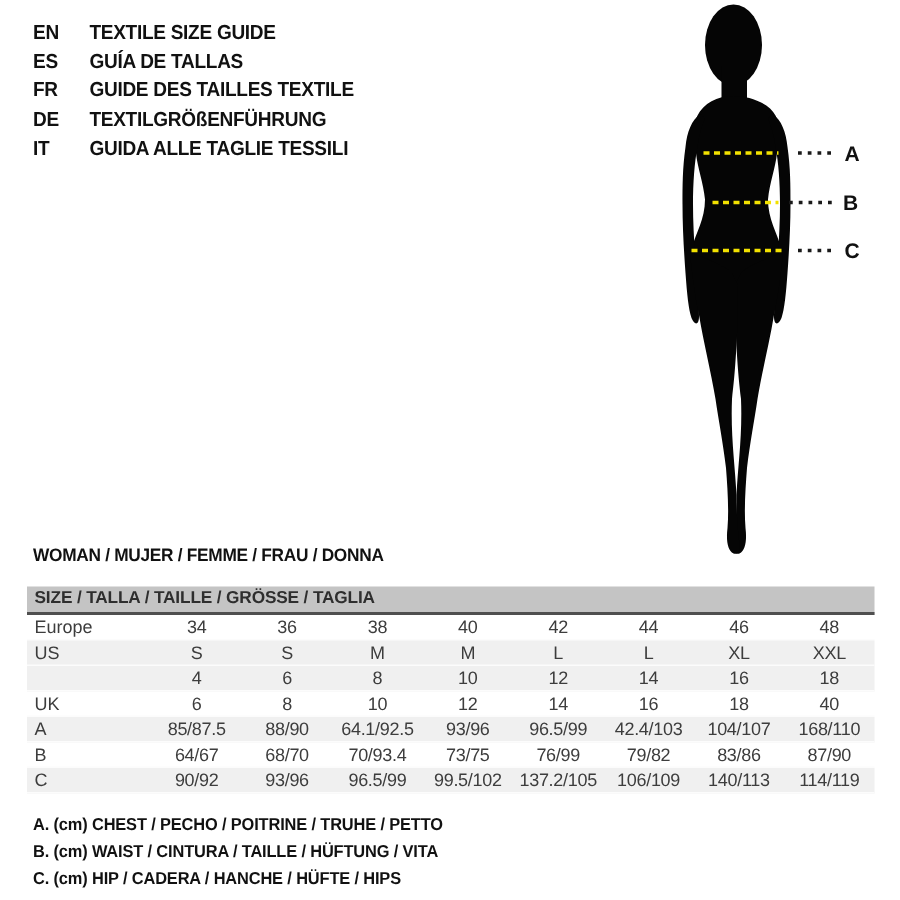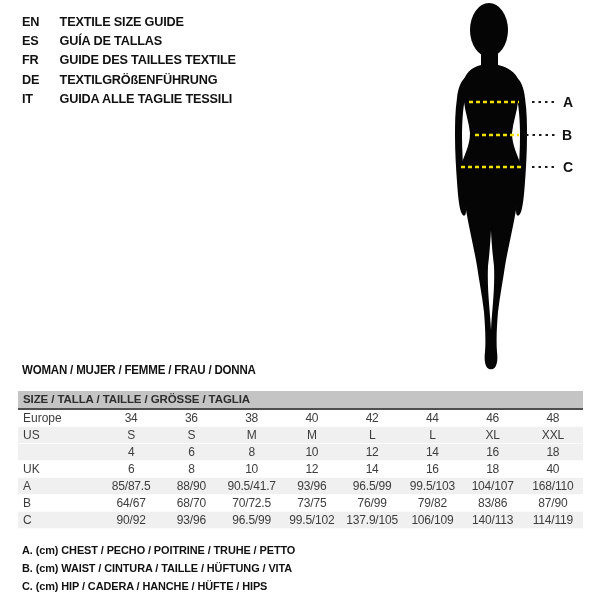--- a/index.html
+++ b/index.html
@@ -240,47 +240,47 @@
           <span class="t-cell">14</span>
           <span class="t-cell">16</span>
           <span class="t-cell">18</span>
           <span class="t-cell">40</span>
         </div>
 
   <div class="t-row shaded" style="background: rgb(240, 240, 240);">
     <span class="t-label">A</span>
   <span class="t-cell">85/87.5</span>
           <span class="t-cell">88/90</span>
-          <span class="t-cell">90.5/41.7</span>
+          <span class="t-cell">64.1/92.5</span>
           <span class="t-cell">93/96</span>
           <span class="t-cell">96.5/99</span>
-          <span class="t-cell">99.5/103</span>
+          <span class="t-cell">42.4/103</span>
           <span class="t-cell">104/107</span>
           <span class="t-cell">168/110</span>
         </div>
 
   <div class="t-row">
     <span class="t-label">B</span>
   <span class="t-cell">64/67</span>
           <span class="t-cell">68/70</span>
-          <span class="t-cell">70/72.5</span>
+          <span class="t-cell">70/93.4</span>
           <span class="t-cell">73/75</span>
           <span class="t-cell">76/99</span>
           <span class="t-cell">79/82</span>
           <span class="t-cell">83/86</span>
           <span class="t-cell">87/90</span>
         </div>
 
   <div class="t-row shaded" style="background: rgb(240, 240, 240);">
     <span class="t-label">C</span>
   <span class="t-cell">90/92</span>
           <span class="t-cell">93/96</span>
           <span class="t-cell">96.5/99</span>
           <span class="t-cell">99.5/102</span>
-          <span class="t-cell">137.9/105</span>
+          <span class="t-cell">137.2/105</span>
           <span class="t-cell">106/109</span>
           <span class="t-cell">140/113</span>
           <span class="t-cell">114/119</span>
         </div>
 </div>
   </div>
 
   <div class="legend-block">
   <div class="legend-line">A. (cm) CHEST / PECHO / POITRINE / TRUHE / PETTO</div>
 

